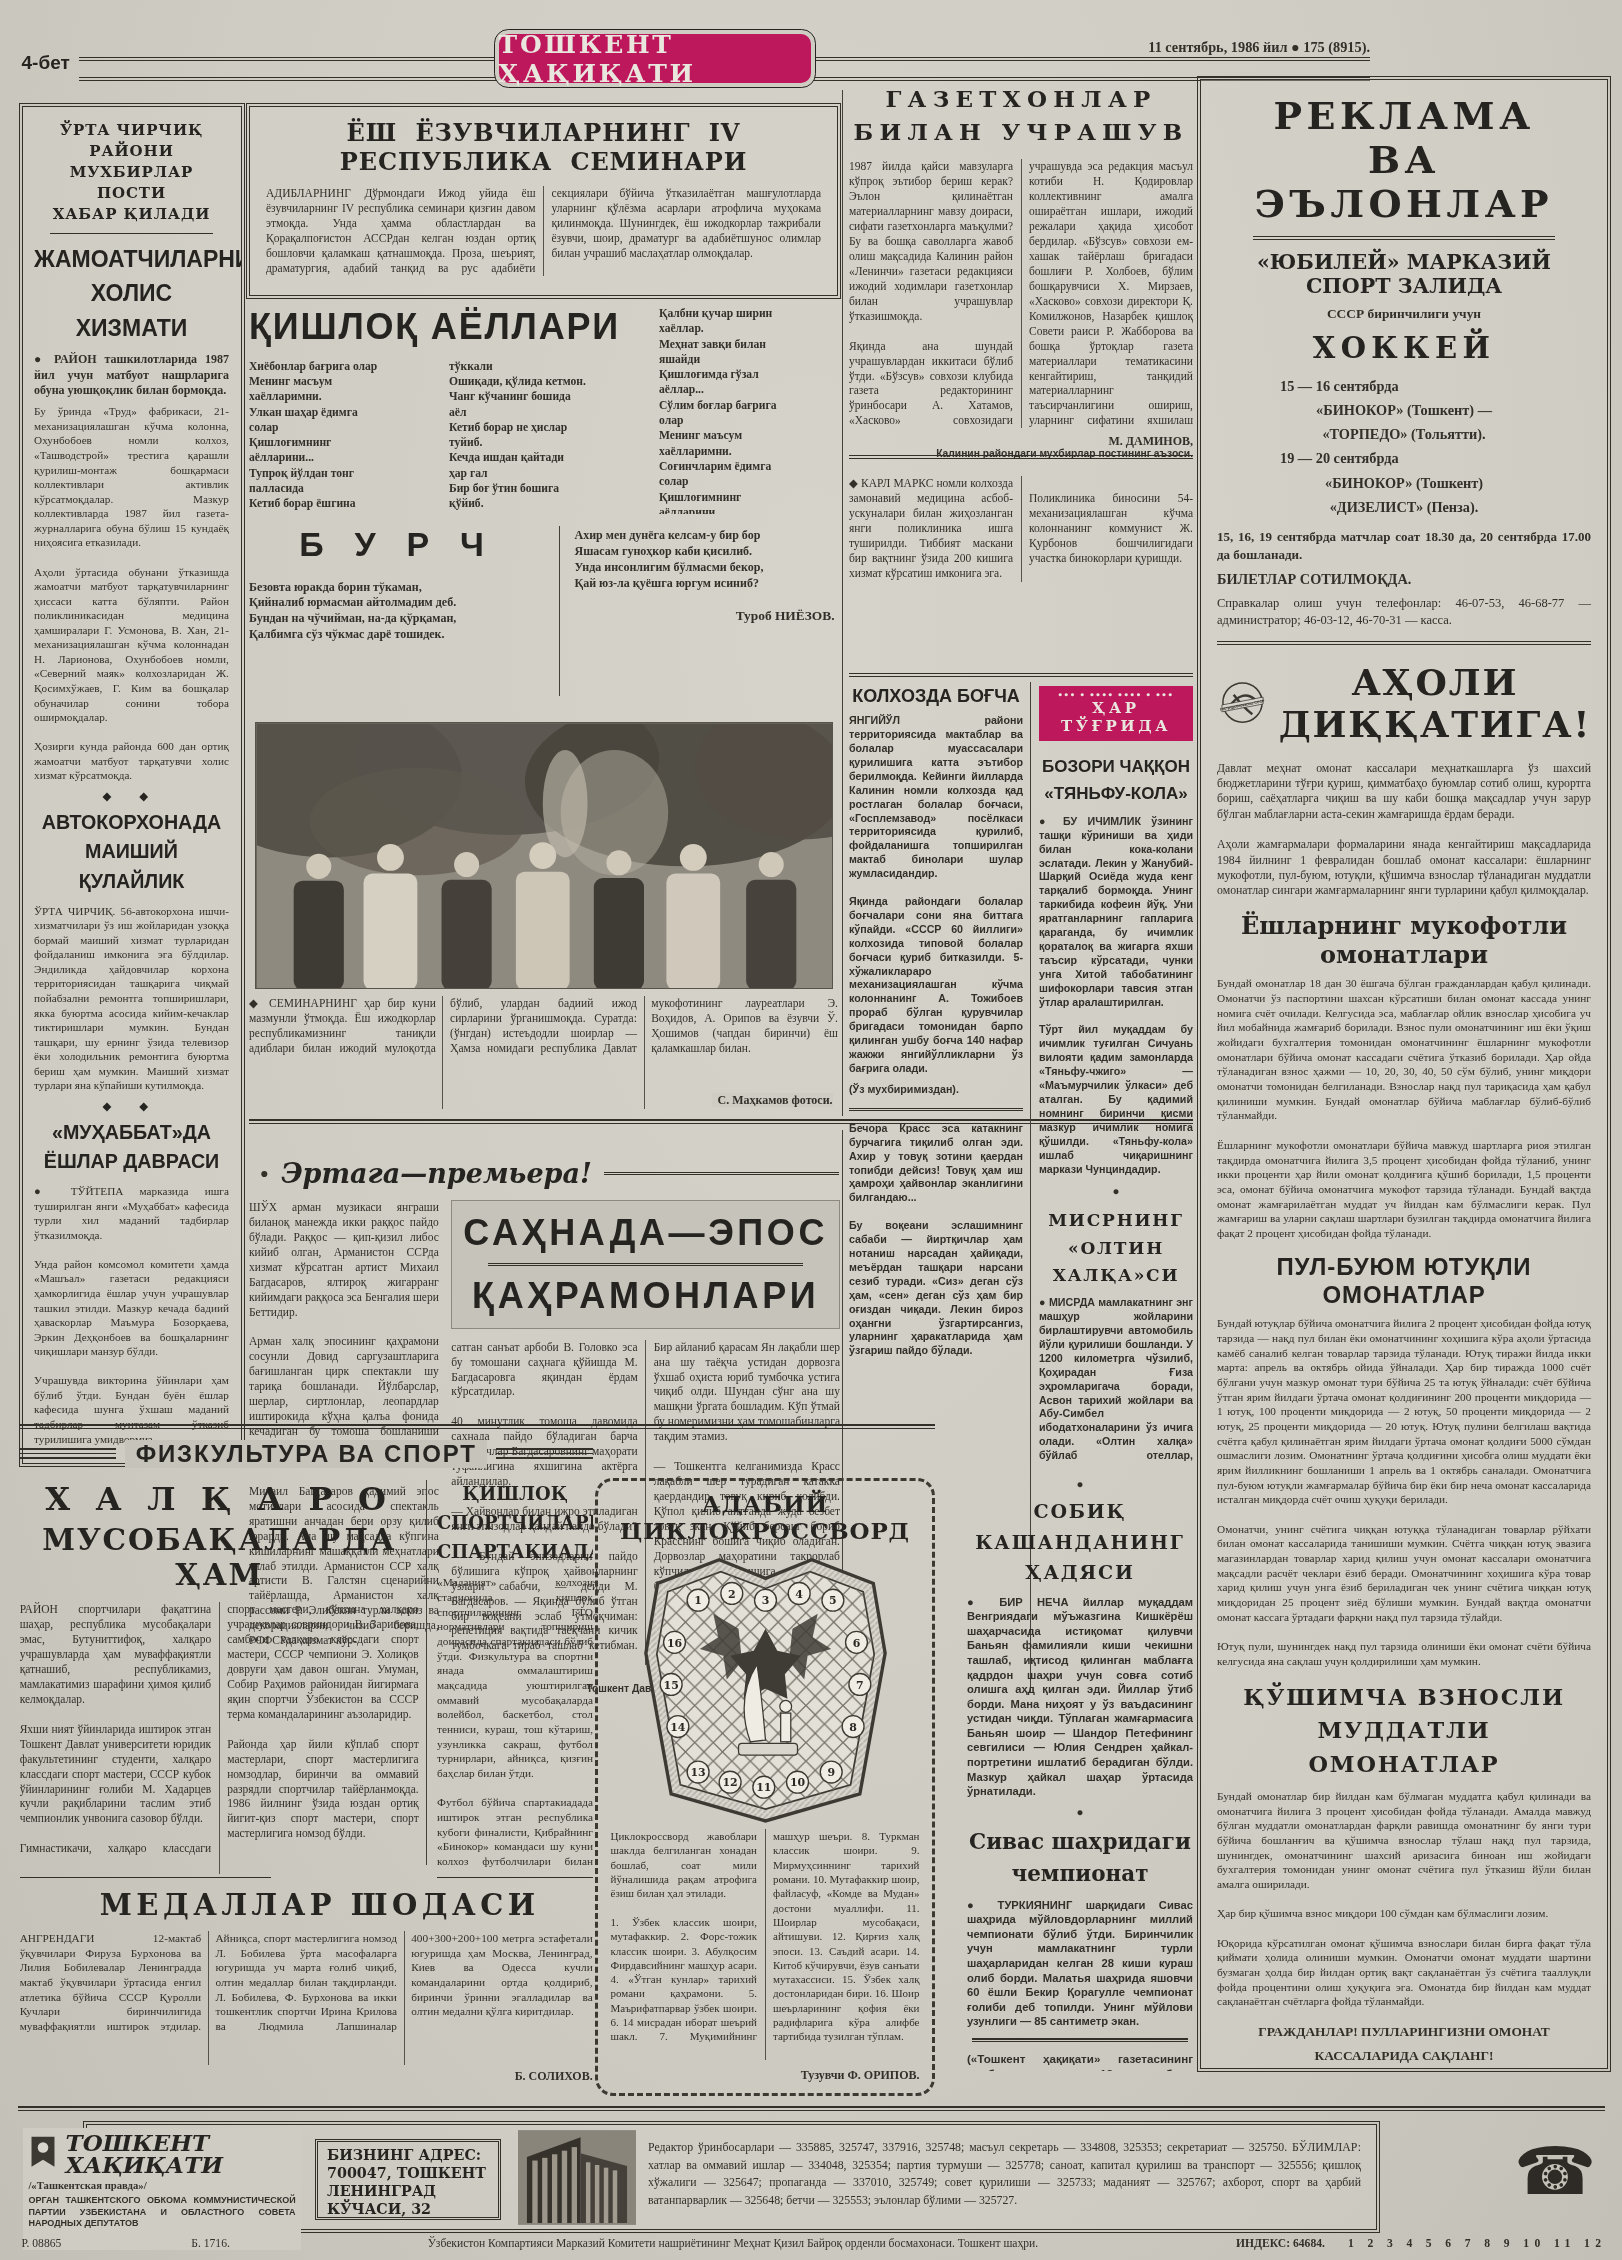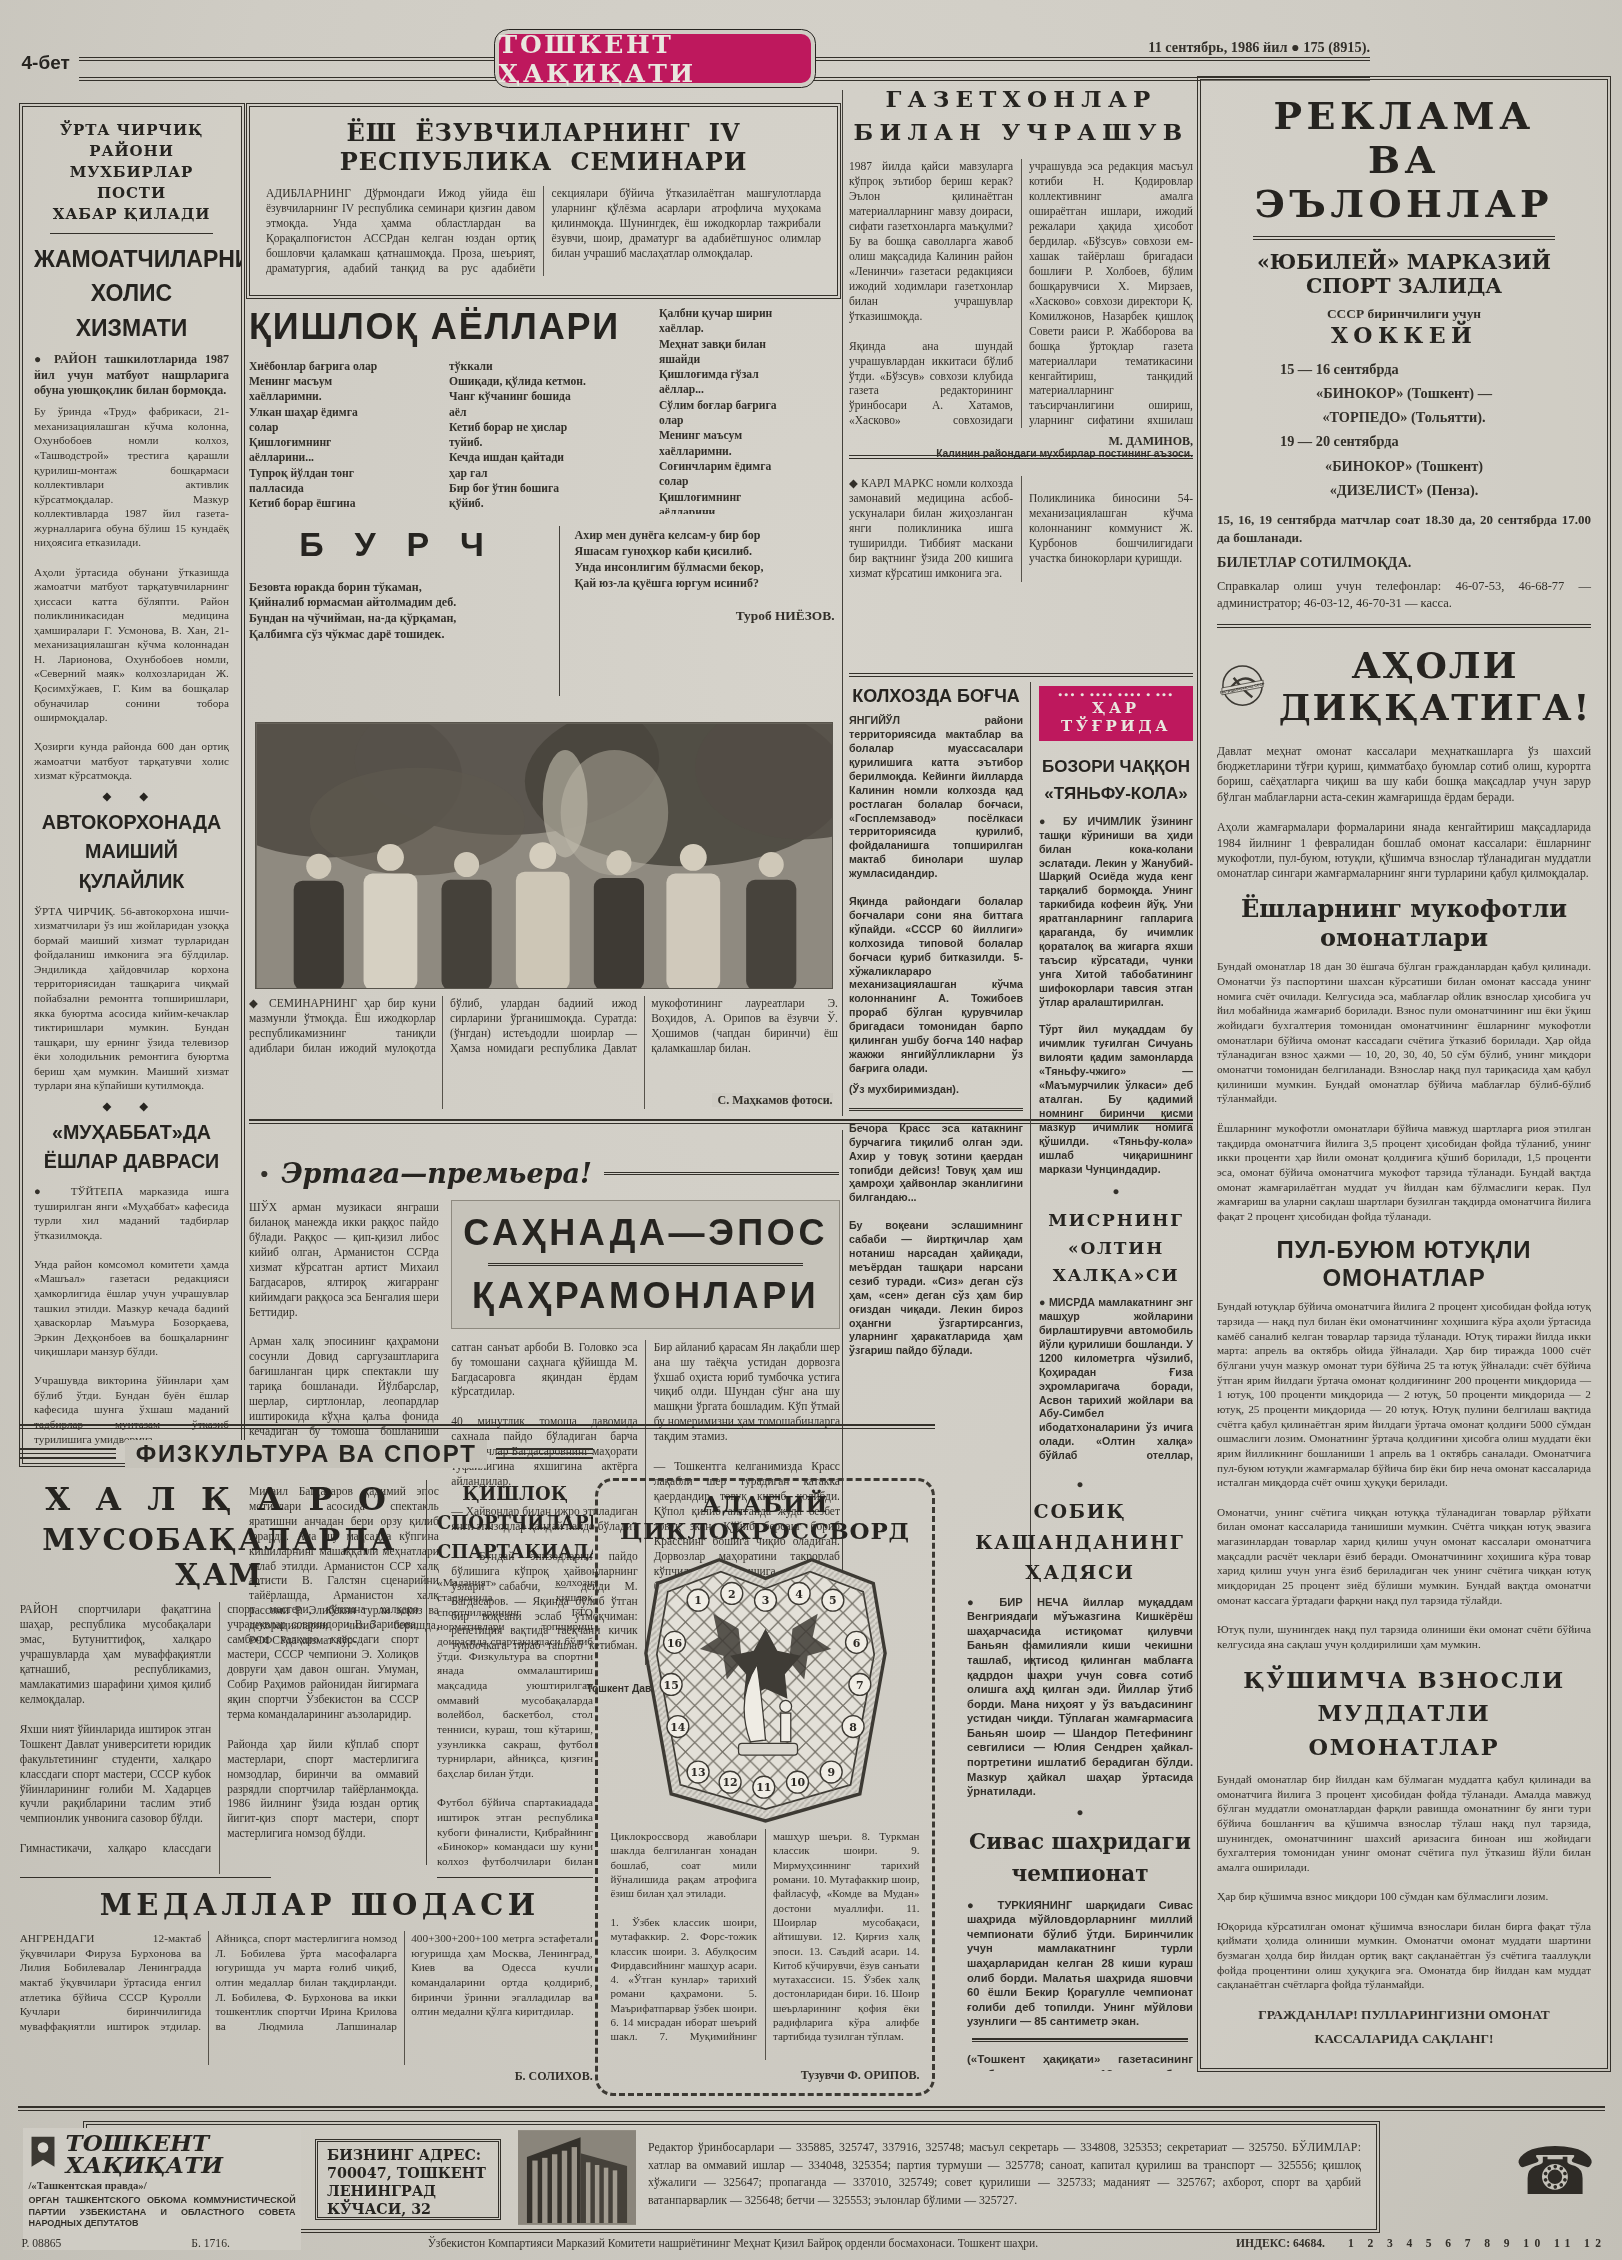--- a/index.html
+++ b/index.html
@@ -385,21 +385,21 @@
 1. Ўзбек классик шоири, мутафаккир. 2. Форс-тожик классик шоири. 3. Абулқосим Фирдавсийнинг машҳур асари. 4. «Ўтган кунлар» тарихий романи қаҳрамони. 5. Маърифатпарвар ўзбек шоири. 6. 14 мисрадан иборат шеърий шакл. 7. Муқимийнинг машҳур шеъри. 8. Туркман классик шоири. 9. Мирмуҳсиннинг тарихий романи. 10. Мутафаккир шоир, файласуф, «Комде ва Мудан» достони муаллифи. 11. Шоирлар мусобақаси, айтишуви. 12. Қирғиз халқ эпоси. 13. Саъдий асари. 14. Китоб кўчирувчи, ёзув санъати мутахассиси. 15. Ўзбек халқ достонларидан бири. 16. Шоир шеърларининг қофия ёки радифларига кўра алифбе тартибида тузилган тўплам.</div>
     <div class="byl" style="margin-top:8px;text-align:right">Тузувчи Ф. ОРИПОВ.</div>
   </div>
 
   <div class="abs boxed" style="left:1200px;top:79px;width:408px;height:1990px;padding:14.3px 16px;overflow:hidden">
     <div class="adtitle">РЕКЛАМА
 ВА ЭЪЛОНЛАР</div>
     <div class="dbl" style="margin:10.7px 36px"></div>
     <div class="head-serif" style="font-size:20.6px;margin-top:5.4px">«ЮБИЛЕЙ» МАРКАЗИЙ СПОРТ ЗАЛИДА</div>
     <div class="c" style="font:700 13.4px 'Liberation Serif',serif;margin-top:7.2px">СССР биринчилиги учун</div>
-    <div class="head-serif" style="font-size:22px;letter-spacing:5.4px;">ХОККЕЙ</div>
+    <div class="head-serif" style="font-size:29px;letter-spacing:5.4px;margin-top:9px">ХОККЕЙ</div>
     <div style="margin-top:9px;font:700 14.3px/1.7 'Liberation Serif',serif;text-align:center">
       <div style="text-align:left;padding-left:63px">15 — 16 сентябрда</div>
       <div>«БИНОКОР» (Тошкент) —</div>
       <div>«ТОРПЕДО» (Тольятти).</div>
       <div style="text-align:left;padding-left:63px">19 — 20 сентябрда</div>
       <div>«БИНОКОР» (Тошкент)</div>
       <div>«ДИЗЕЛИСТ» (Пенза).</div>
     </div>
     <div class="just" style="font:700 13px/1.35 'Liberation Serif',serif;margin-top:9px">15, 16, 19 сентябрда матчлар соат 18.30 да, 20 сентябрда 17.00 да бошланади.</div>
     <div style="font:700 14.3px 'Liberation Serif',serif;margin-top:7.2px">БИЛЕТЛАР СОТИЛМОҚДА.</div>

